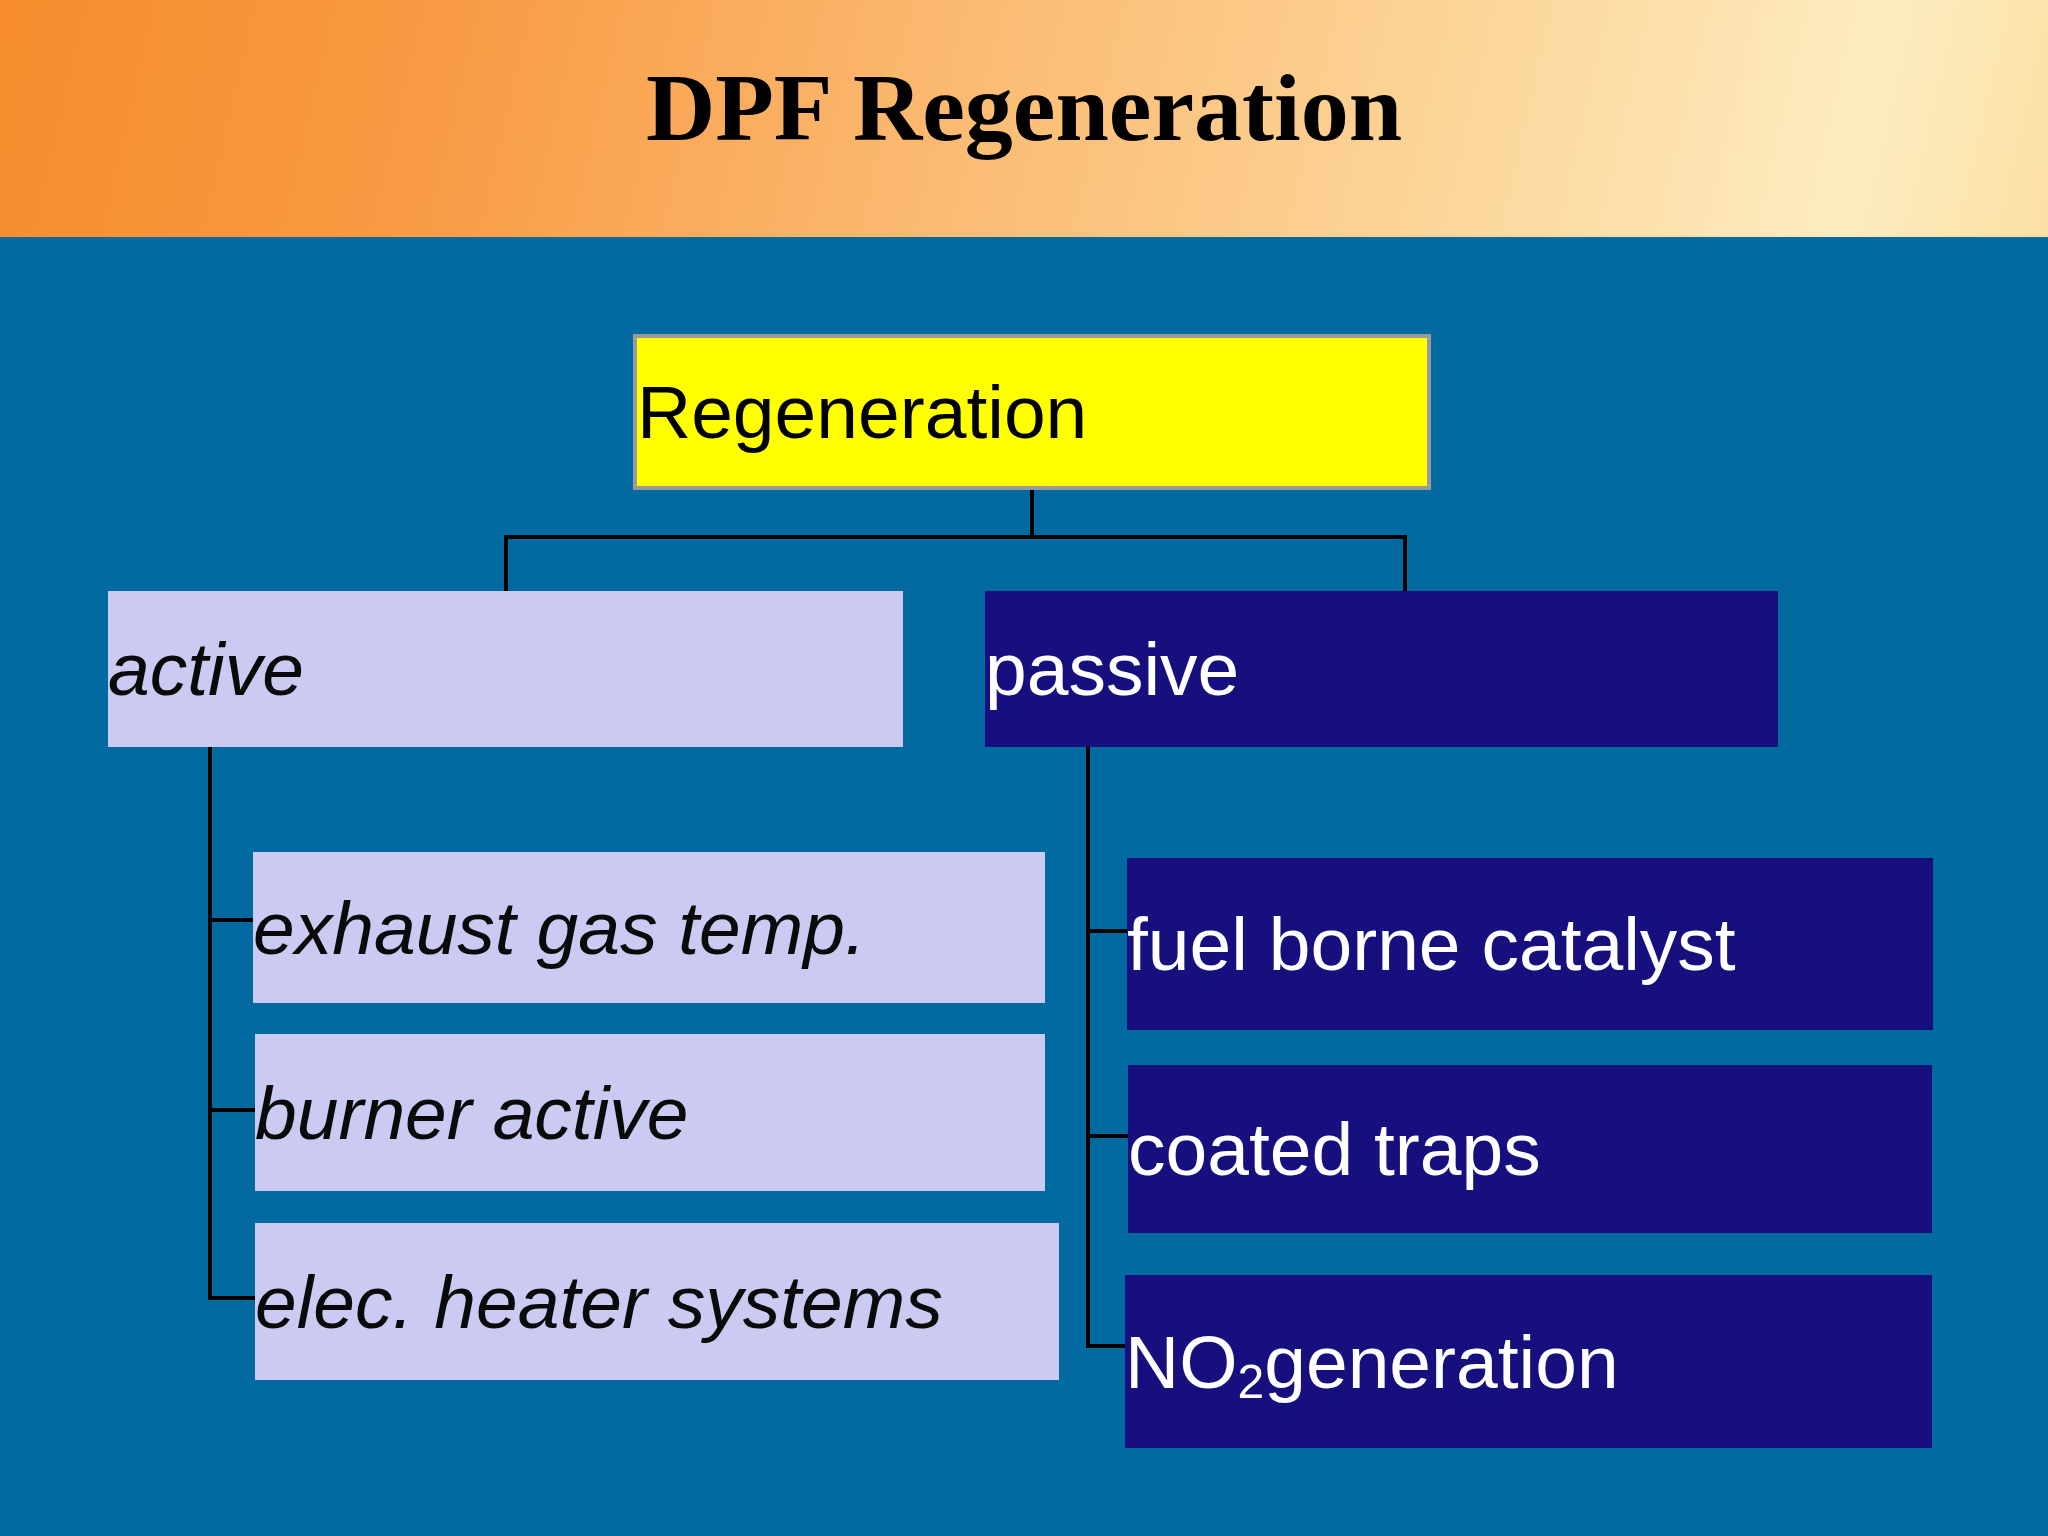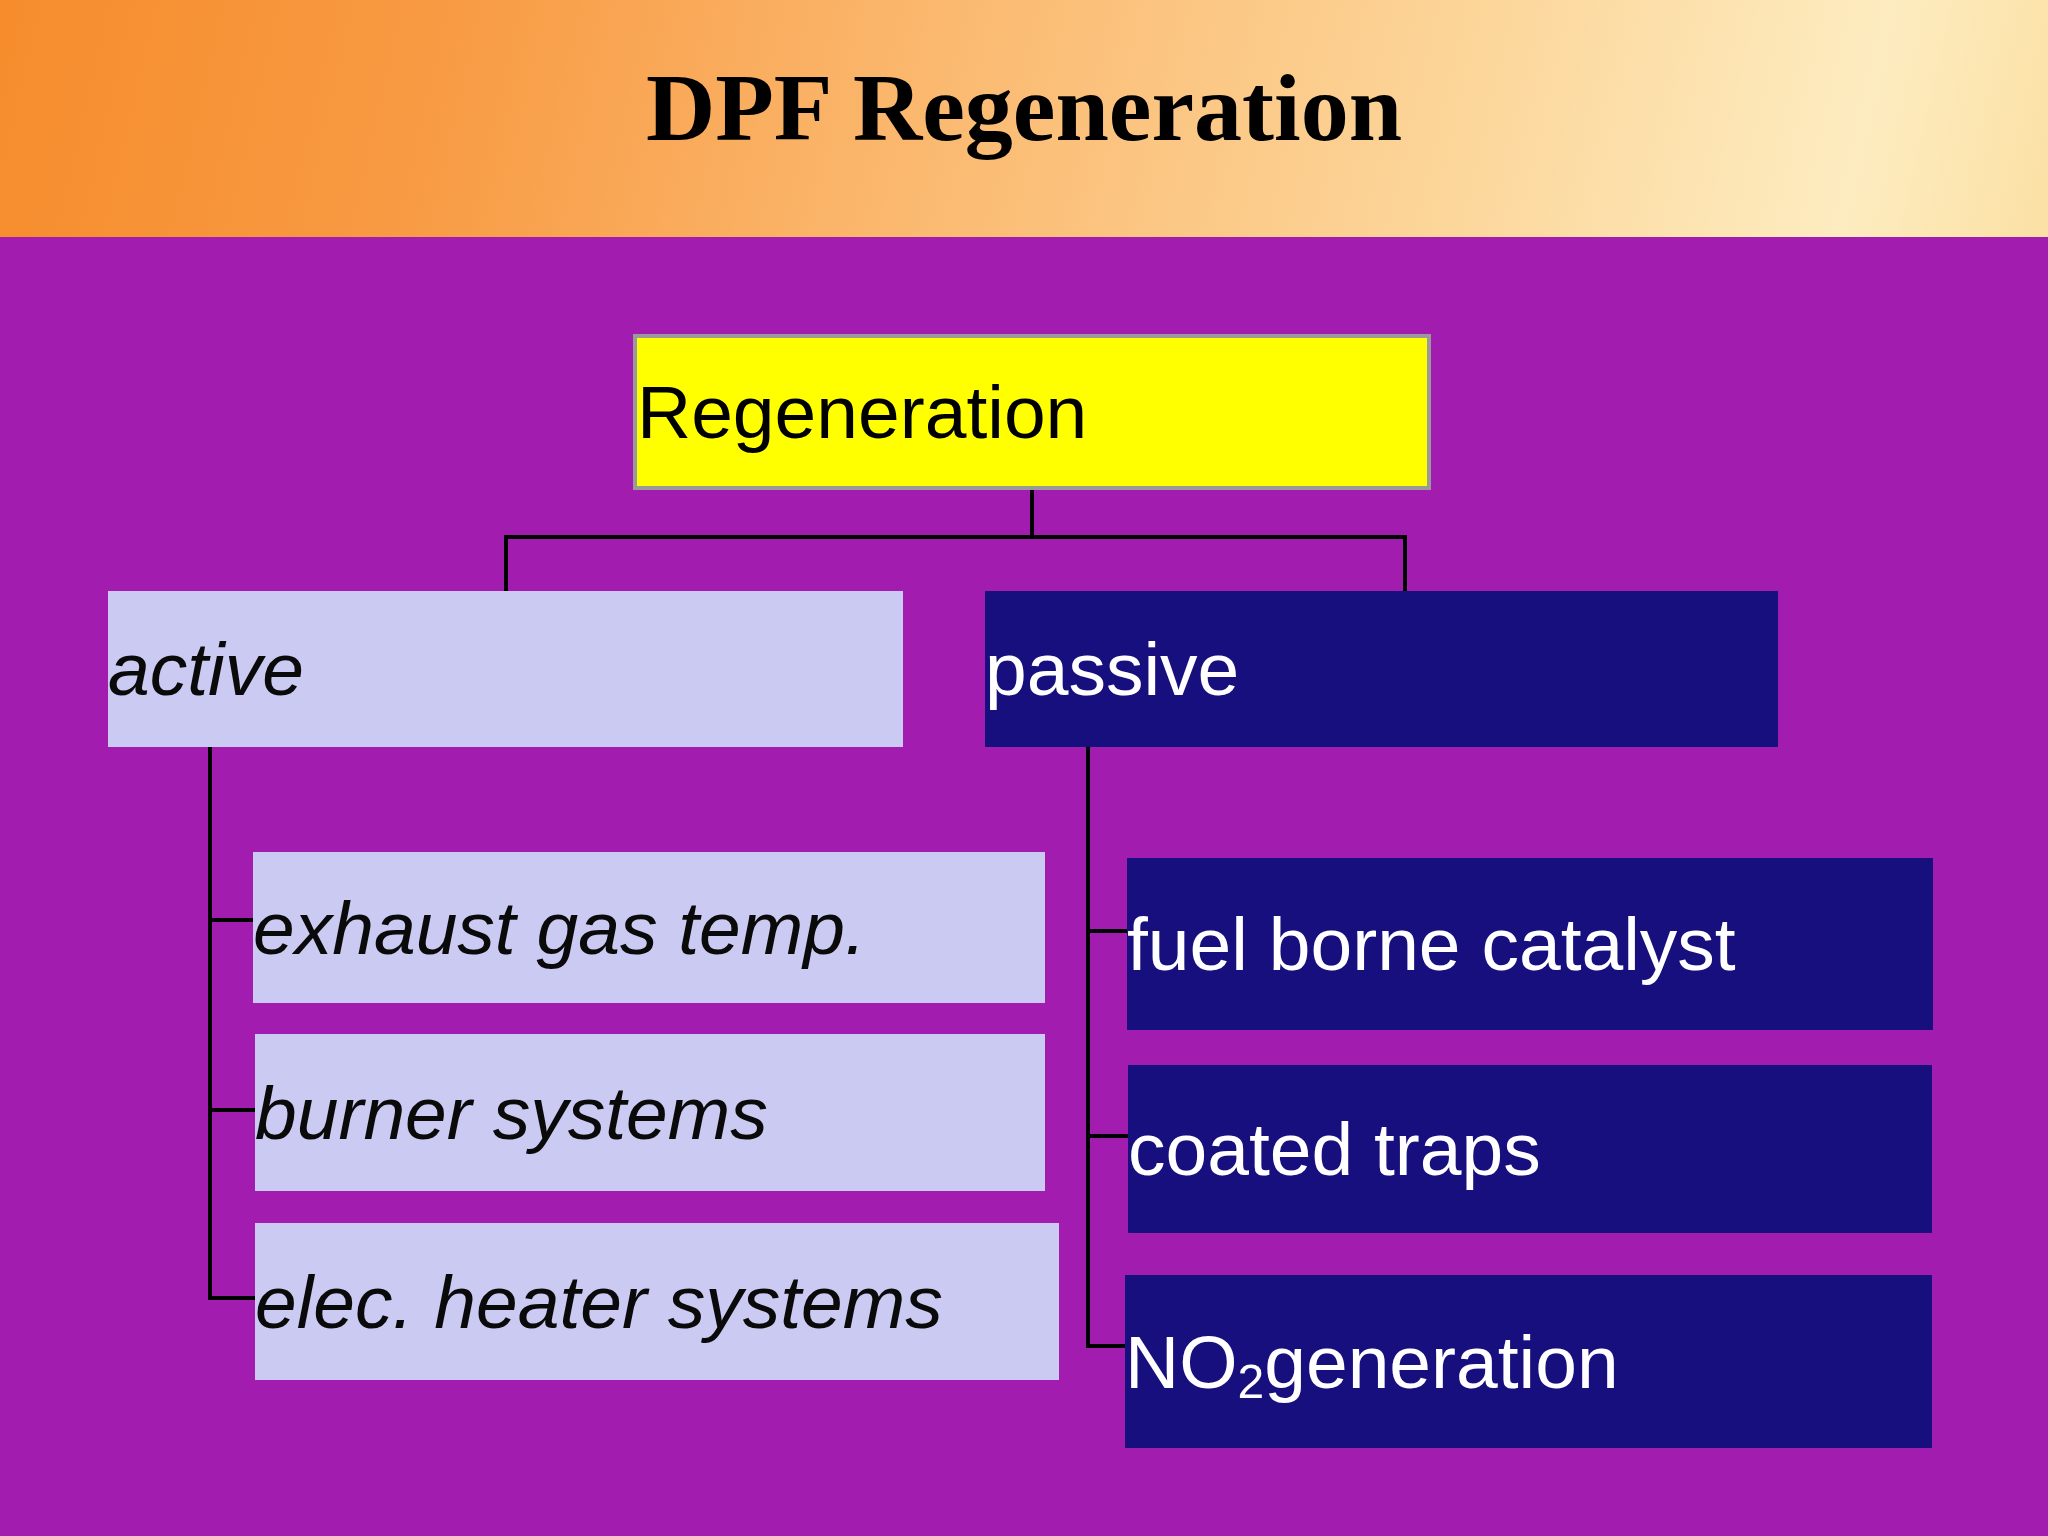--- a/index.html
+++ b/index.html
@@ -1,20 +1,20 @@
 <!DOCTYPE html>
 <html><head>
 <meta charset="utf-8">
 <style>
   html, body { margin: 0; padding: 0; background: #ffffff; }
   #slide {
     position: relative;
     width: 2048px;
     height: 1536px;
-    background: #a21caf;
+    background: #0369a1;
     overflow: hidden;
     font-family: "Liberation Sans", sans-serif;
   }
 
   
   #header-band {
     position: absolute;
     left: 0; top: 0;
     width: 2048px; height: 237px;
     background: linear-gradient(103deg,
@@ -117,21 +117,21 @@
 
   <div class="node navy" id="node-passive">
     <span>passive</span>
   </div>
 
   <div class="node lav" id="leaf-exhaust">
     <span>exhaust gas temp.</span>
   </div>
 
   <div class="node lav" id="leaf-burner">
-    <span>burner systems</span>
+    <span>burner active</span>
   </div>
 
   <div class="node lav" id="leaf-elec">
     <span>elec. heater systems</span>
   </div>
 
   <div class="node navy" id="leaf-fuel">
     <span>fuel borne catalyst</span>
   </div>
 

